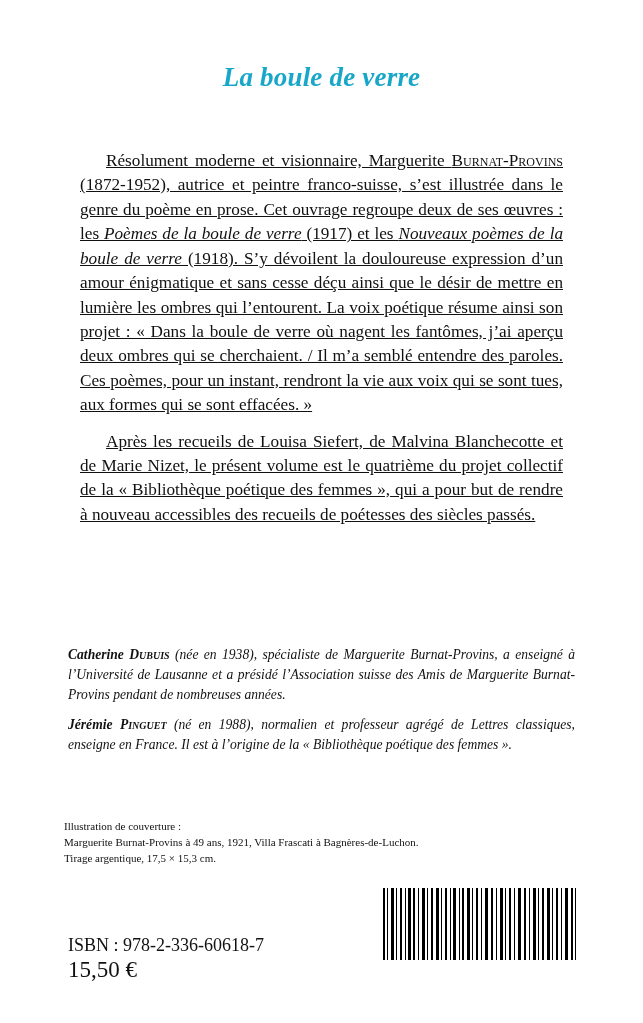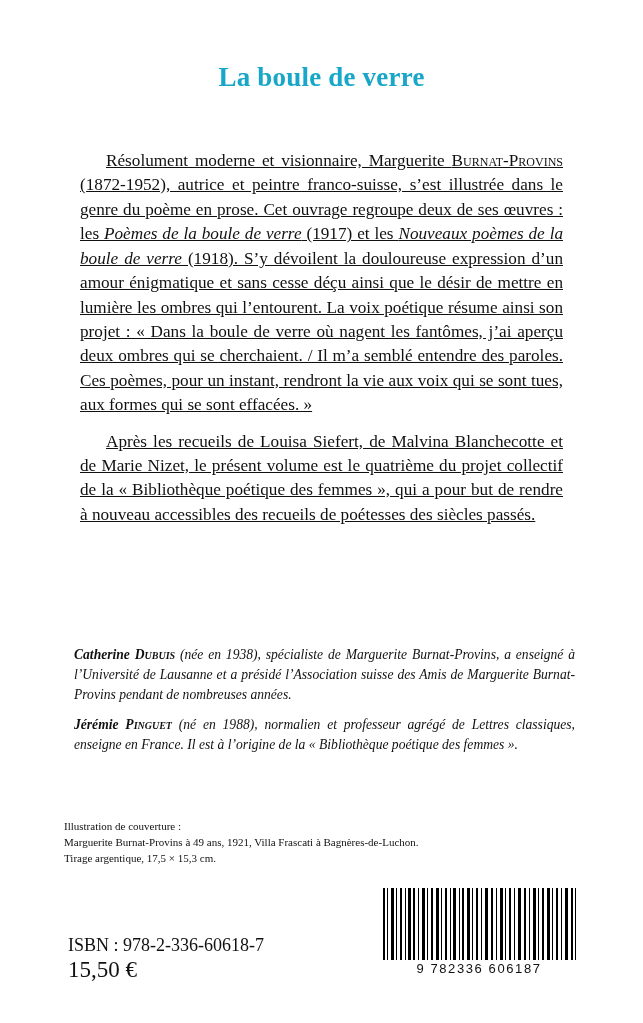--- a/index.html
+++ b/index.html
@@ -19,20 +19,21 @@
     position: absolute;
     left: 0; top: 0;
     width: 643px;
     height: 1023px;
     box-sizing: border-box;
     padding: 0 68px;
   }
   .title {
     text-align: center;
     color: #18a7c8;
+    font-style: italic;
     font-weight: bold;
     font-size: 27px;
     letter-spacing: 0.2px;
     margin-top: 62px;
     margin-bottom: 0;
   }
   .blurb {
     margin-top: 56px;
     font-size: 17.2px;
     line-height: 1.42;
@@ -51,21 +52,20 @@
     font-variant: small-caps;
   }
   .it {
     font-style: italic;
   }
   .bios {
     margin-top: 118px;
     font-size: 13.6px;
     line-height: 1.46;
     font-style: italic;
-    margin-left: 6px;
   }
   .bios p {
     margin: 0;
     text-align: justify;
   }
   .bios p + p {
     margin-top: 10px;
   }
   .bio-name {
     font-weight: bold;
@@ -192,16 +192,15 @@
         <rect x="161" y="0" width="2" height="72"></rect>
         <rect x="166" y="0" width="3" height="72"></rect>
         <rect x="171" y="0" width="1" height="72"></rect>
         <rect x="175" y="0" width="2" height="72"></rect>
         <rect x="180" y="0" width="1" height="72"></rect>
         <rect x="184" y="0" width="3" height="72"></rect>
         <rect x="190" y="0" width="2" height="72"></rect>
         <rect x="194" y="0" width="1" height="72"></rect>
       </g>
     </svg>
-    <div class="barcode-digits">9 782336 606187</div>
   </div>
 
 </div>
 
 </body></html>

